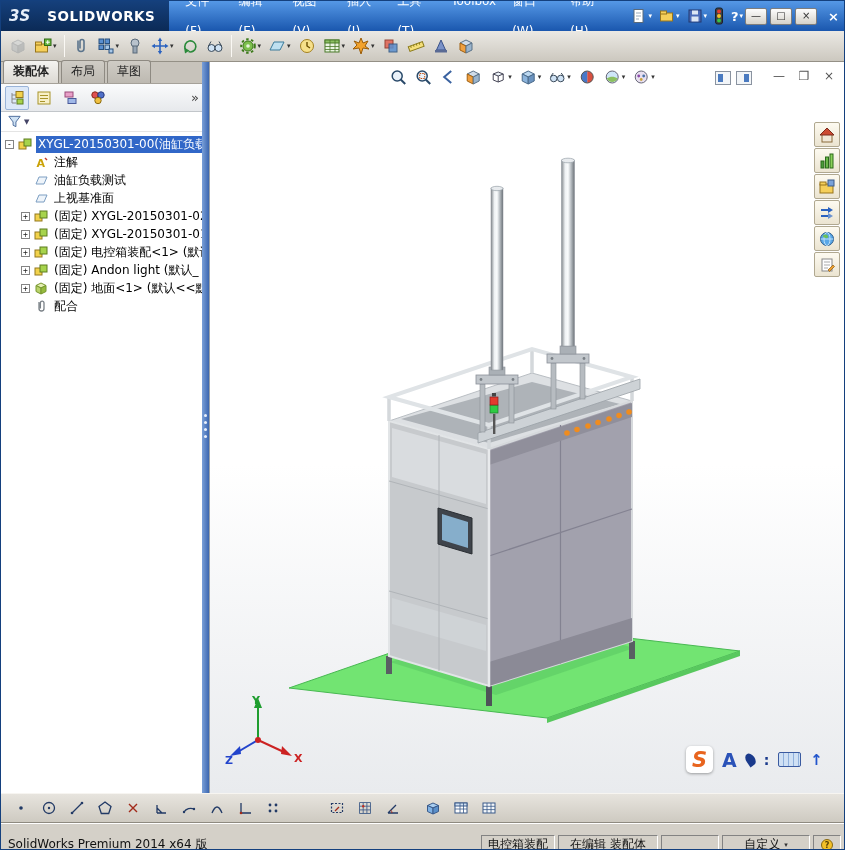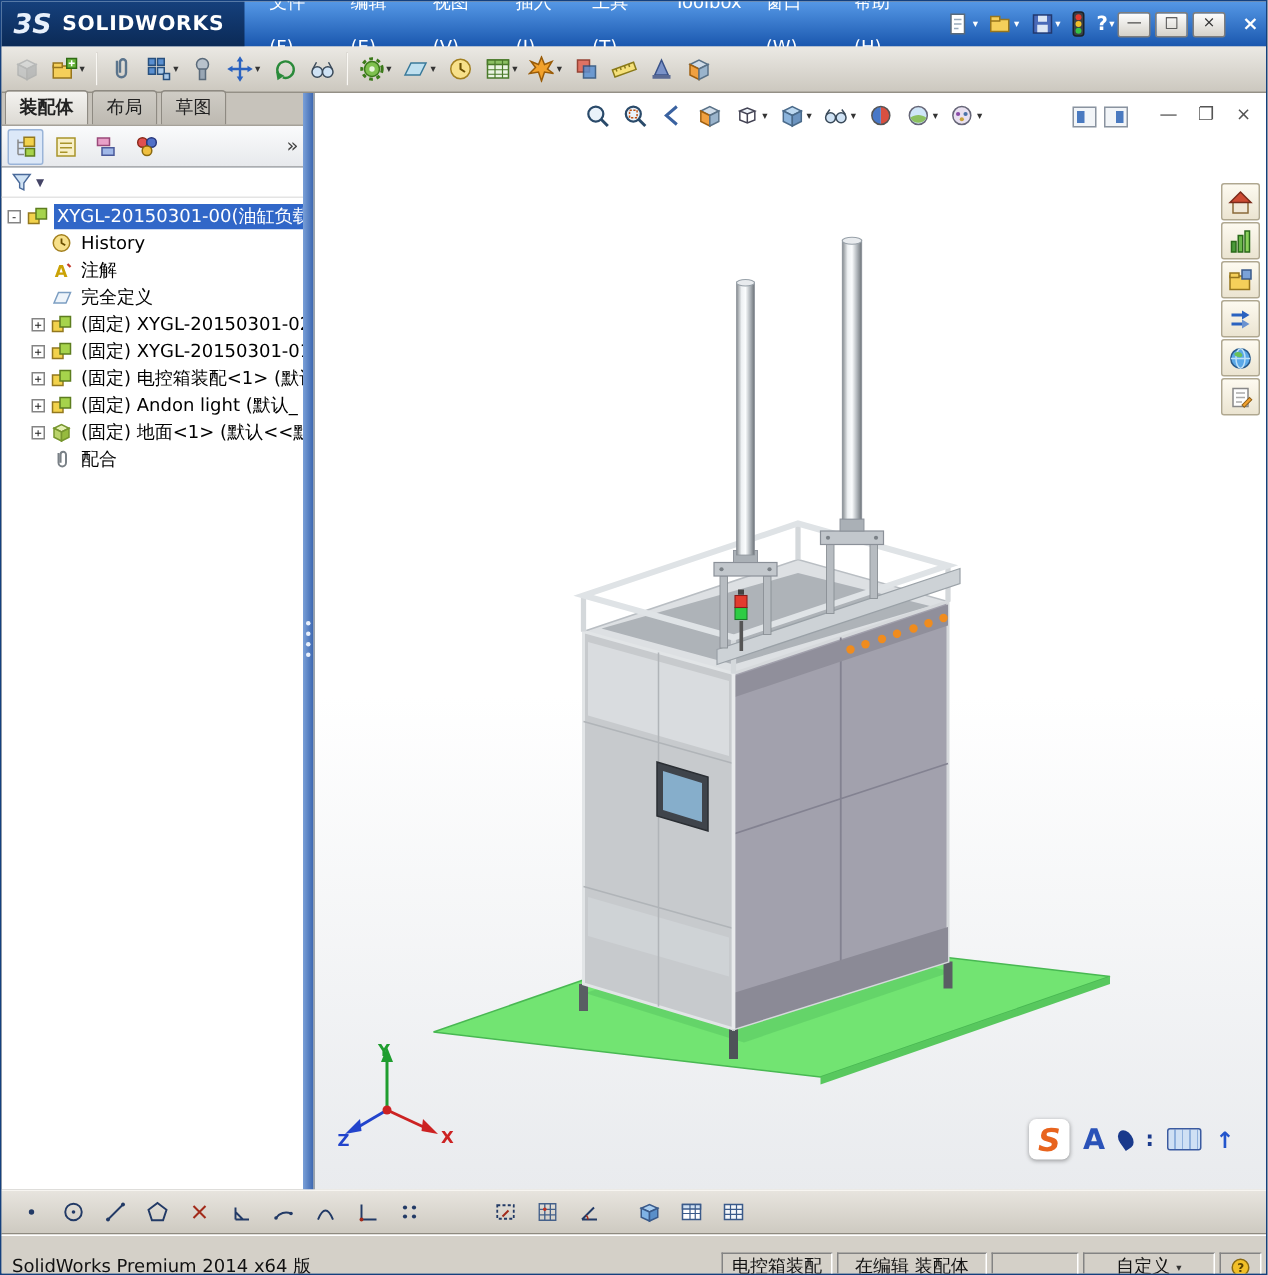--- a/index.html
+++ b/index.html
@@ -7,42 +7,42 @@
   .app {
     position: relative; width: 845px; height: 850px; overflow: hidden;
     background:#d4d0c8; border:1px solid #14407e;
     font-family:"DejaVu Sans","Liberation Sans",sans-serif; font-size:12px;
     user-select:none;
   }
   
   .titlebar{position:absolute;top:0;left:0;right:0;height:30px;display:flex;align-items:center;color:#fff;
     background:linear-gradient(var(--titlebar_top,#5598e6),var(--titlebar_bottom,#1a57ae));}
   .logo{height:30px;display:flex;align-items:center;padding:0 14px 0 8px;background:linear-gradient(#15407c,#0b2a56);}
-  .logo-mark{font-style:italic;font-weight:bold;font-size:18px;margin-right:7px;color:#e8f0fb;}
+  .logo-mark{font-style:italic;font-weight:bold;font-size:15px;margin-right:17px;color:#e8f0fb;}
   .logo-text{font-weight:bold;font-size:13.5px;letter-spacing:.5px;}
   .menus{display:flex;margin-left:8px;}
   .menu-item{padding:0 8px;line-height:30px;font-size:12px;}
   .quick{display:flex;align-items:center;margin-left:12px;gap:3px;}
   .qbtn{display:flex;align-items:center;height:22px;padding:0 2px;border-radius:2px;}
   .caret{font-size:7px;margin-left:1px;line-height:1;}
   .qcaret{color:#fff;}
   .winctl{margin-left:auto;display:flex;align-items:center;gap:3px;padding-right:5px;}
   .wbtn{width:22px;height:17px;background:linear-gradient(#fdfdfd,#d5d2ca);border:1px solid #7d7d7d;border-radius:2px;
     color:#333;font-size:10px;line-height:14px;text-align:center;}
   .edge-close{color:#fff;font-size:13px;margin-left:8px;font-weight:bold;}
   
   .toolbar{position:absolute;top:30px;left:0;right:0;height:31px;display:flex;align-items:center;padding:0 5px;gap:1px;
     background:linear-gradient(#ebe9e4,#ccc8bf);border-bottom:1px solid #949086;}
   .tbtn{display:flex;align-items:center;height:26px;padding:0 2px;border:1px solid transparent;border-radius:2px;}
   .tbtn .caret{color:#333;}
   .tsep{width:1px;height:22px;background:#9a968c;border-right:1px solid #faf8f4;margin:0 3px;}
   .dim{opacity:.45;}
   
   .workspace{position:absolute;top:61px;left:0;right:0;bottom:56px;}
-  .lpanel{position:absolute;top:0;left:0;width:205px;bottom:0;background:#404040;display:flex;flex-direction:column;}
+  .lpanel{position:absolute;top:0;left:0;width:205px;bottom:0;background:#8b5cf6;display:flex;flex-direction:column;}
   .ptabs{height:22px;background:#c7c3bb;display:flex;align-items:flex-end;padding:2px 2px 0;gap:2px;border-bottom:1px solid #a5a199;flex:0 0 auto;}
   .ptab{padding:2px 9px 3px;background:linear-gradient(#cfccc5,#bdb9b1);border:1px solid #8e8a82;border-bottom:none;
     border-radius:3px 3px 0 0;color:#222;}
   .ptab.active{background:linear-gradient(#f4f3f0,#dcd9d3);font-weight:bold;}
   .ptoolbar{height:28px;display:flex;align-items:center;gap:3px;padding:0 4px;flex:0 0 auto;
     background:linear-gradient(#fafbfc,#e7e9ec);border-bottom:1px solid #c2c6ca;}
   .pt-btn{width:24px;height:24px;display:flex;align-items:center;justify-content:center;border:1px solid transparent;border-radius:2px;}
   .pt-btn.active{background:#dce8f8;border-color:#9ab4d8;}
   .pt-spacer{flex:1;}
   .chev{font-size:13px;color:#444;padding-right:3px;}
@@ -340,45 +340,44 @@
 
         <div class="trow root">
           <span class="exp">-</span>
           <svg class="ticon" width="14" height="14" viewBox="0 0 14 14">
               <rect x="1" y="5" width="7" height="7" fill="#f2d24c" stroke="#93781f"></rect>
               <rect x="6" y="2" width="7" height="7" fill="#a6d34c" stroke="#5d7d1f"></rect>
             </svg>
           <span class="tlabel">XYGL-20150301-00(油缸负载测试</span>
         </div>
 
-        <div class="trow">
-          <span class="expspace"></span>
-          <svg class="ticon" width="14" height="14" viewBox="0 0 14 14">
-              <circle cx="7" cy="7" r="5.5" fill="#f7e08a" stroke="#a3801f"></circle>
-              <path d="M7 4v3l2.5 1.5" fill="none" stroke="#6b4f00" stroke-width="1.2"></path>
-            </svg>
-          <span class="tlabel">History</span>
-        </div>
 
 
         <div class="trow">
           <span class="expspace"></span>
           <svg class="ticon" width="14" height="14" viewBox="0 0 14 14">
               <text x="2.5" y="11.5" font-size="11" font-weight="bold" fill="#caa206" font-family="DejaVu Sans,sans-serif">A</text>
               <path d="M11 3l2 2" stroke="#c43a2a" stroke-width="1.5"></path>
             </svg>
           <span class="tlabel">注解</span>
         </div>
 
         <div class="trow">
           <span class="expspace"></span>
           <svg class="ticon" width="14" height="14" viewBox="0 0 14 14">
               <polygon points="2,11 5,4 13,4 10,11" fill="#eef4fa" stroke="#7c9ec2"></polygon>
             </svg>
-          <span class="tlabel">完全定义</span>
+          <span class="tlabel">油缸负载测试</span>
+        </div>
+        <div class="trow">
+          <span class="expspace"></span>
+          <svg class="ticon" width="14" height="14" viewBox="0 0 14 14">
+              <polygon points="2,11 5,4 13,4 10,11" fill="#eef4fa" stroke="#7c9ec2"></polygon>
+            </svg>
+          <span class="tlabel">上视基准面</span>
         </div>
 
 
         <div class="trow">
           <span class="exp">+</span>
           <svg class="ticon" width="14" height="14" viewBox="0 0 14 14">
               <rect x="1" y="5" width="7" height="7" fill="#f2d24c" stroke="#93781f"></rect>
               <rect x="6" y="2" width="7" height="7" fill="#a6d34c" stroke="#5d7d1f"></rect>
             </svg>
           <span class="tlabel">(固定) XYGL-20150301-02-0</span>

